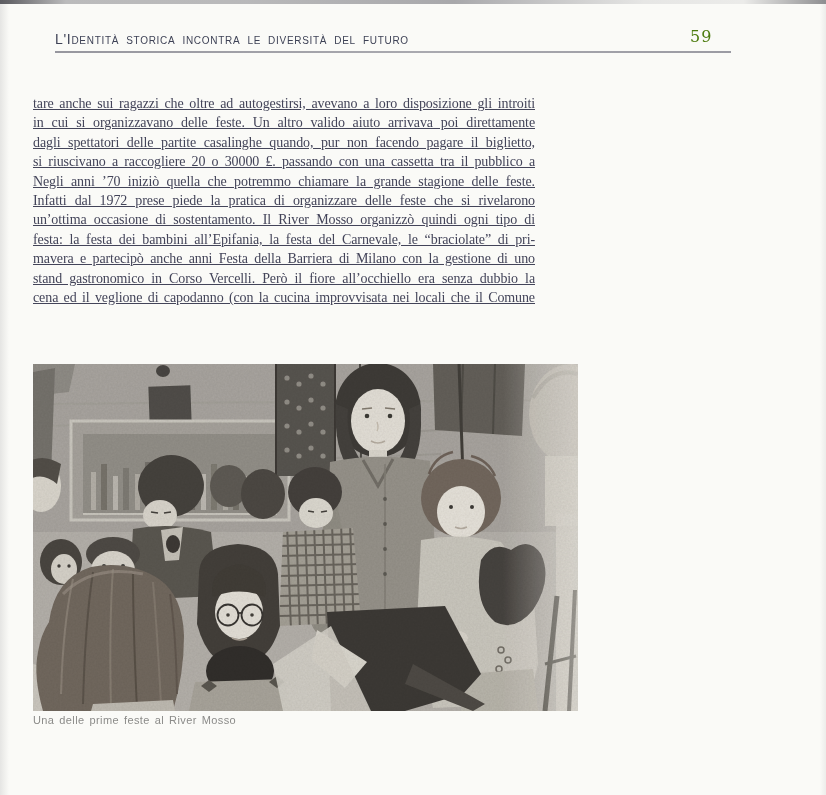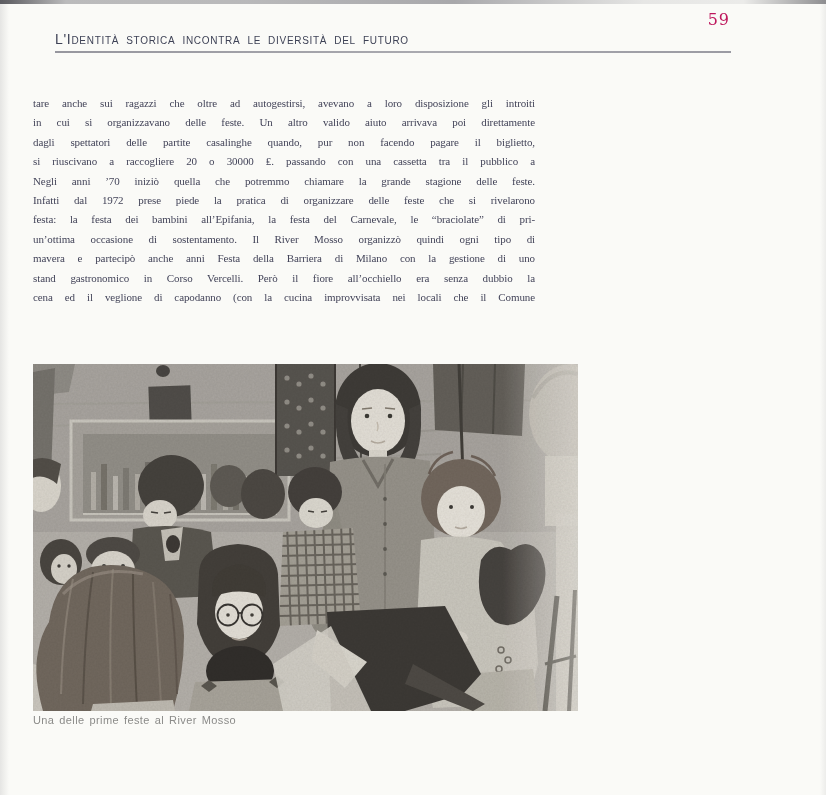--- a/index.html
+++ b/index.html
@@ -23,33 +23,34 @@
   .scan-right{position:absolute;top:0;right:0;width:6px;height:795px;
     background:linear-gradient(270deg,rgba(140,140,145,.12),rgba(140,140,145,0));}
   
   .running-head{
     position:absolute; top:31px; left:55px; width:676px; 
     font-family:"Liberation Sans","DejaVu Sans",sans-serif;
     font-variant:small-caps; font-size:14px; letter-spacing:.7px; word-spacing:2.5px;
     color:var(--header-ink);
   }
   .page-number{
-    position:absolute; top:10px; left:690px; width:40px; text-align:right;
+    position:absolute; top:27px; left:690px; width:40px; 
     font-family:"DejaVu Serif","Liberation Serif",serif;
-    font-size:16px; color:#be185d; letter-spacing:1px;
+    font-size:16px; color:#4d7c0f; letter-spacing:1px;
   }
   .header-rule{
     position:absolute; top:51px; left:55px; width:676px; height:2px;
     background:linear-gradient(90deg,#85858f,#9b9ba3 55%,#8a8a94); opacity:.85;
   }
   
   .bodytext{
     position:absolute; left:33px; top:94px; width:502px;
-    font-size:11px; line-height:19.4px; letter-spacing:-0.1px;
+    font-size:14px; line-height:19.4px; letter-spacing:-0.1px;
     color:var(--ink);
+    text-decoration:underline;
   }
   .jline{text-align:justify; text-align-last:justify; text-justify:inter-word; white-space:normal;}
   .jline.endline{text-align-last:left;}
   
   .photo-figure{position:absolute; left:33px; top:364px; width:545px; height:347px;}
   .photo-figure svg{display:block;}
   .photo-caption{
     position:absolute; left:33px; top:714px;
     font-family:"Liberation Sans","DejaVu Sans",sans-serif;
     font-size:11px; letter-spacing:.4px; word-spacing:1.5px;
@@ -68,22 +69,22 @@
   <div class="page-number">59</div>
   <div class="header-rule"></div>
 
   <div class="bodytext">
     <div class="jline">tare anche sui ragazzi che oltre ad autogestirsi, avevano a loro disposizione gli introiti</div>
     <div class="jline">in cui si organizzavano delle feste. Un altro valido aiuto arrivava poi direttamente</div>
     <div class="jline">dagli spettatori delle partite casalinghe quando, pur non facendo pagare il biglietto,</div>
     <div class="jline">si riuscivano a raccogliere 20 o 30000 ₤. passando con una cassetta tra il pubblico a</div>
     <div class="jline">Negli anni ’70 iniziò quella che potremmo chiamare la grande stagione delle feste.</div>
     <div class="jline">Infatti dal 1972  prese piede la pratica di organizzare delle feste che si rivelarono</div>
+    <div class="jline">un’ottima occasione di sostentamento. Il River Mosso organizzò quindi ogni tipo di</div>
     <div class="jline">festa: la festa dei bambini all’Epifania, la festa del Carnevale, le “braciolate” di pri-</div>
-    <div class="jline">un’ottima occasione di sostentamento. Il River Mosso organizzò quindi ogni tipo di</div>
     <div class="jline">mavera e partecipò anche anni Festa della Barriera di Milano con la gestione di uno</div>
     <div class="jline">stand gastronomico in Corso Vercelli. Però il fiore all’occhiello era senza dubbio la</div>
     <div class="jline">cena ed il veglione di capodanno (con la cucina improvvisata nei locali che  il Comune</div>
   </div>
 
   <div class="photo-figure">
     <svg width="545" height="347" viewBox="0 0 545 347" xmlns="http://www.w3.org/2000/svg">
       <defs>
         <clipPath id="pc">
             <rect x="0" y="0" width="545" height="347"></rect>

